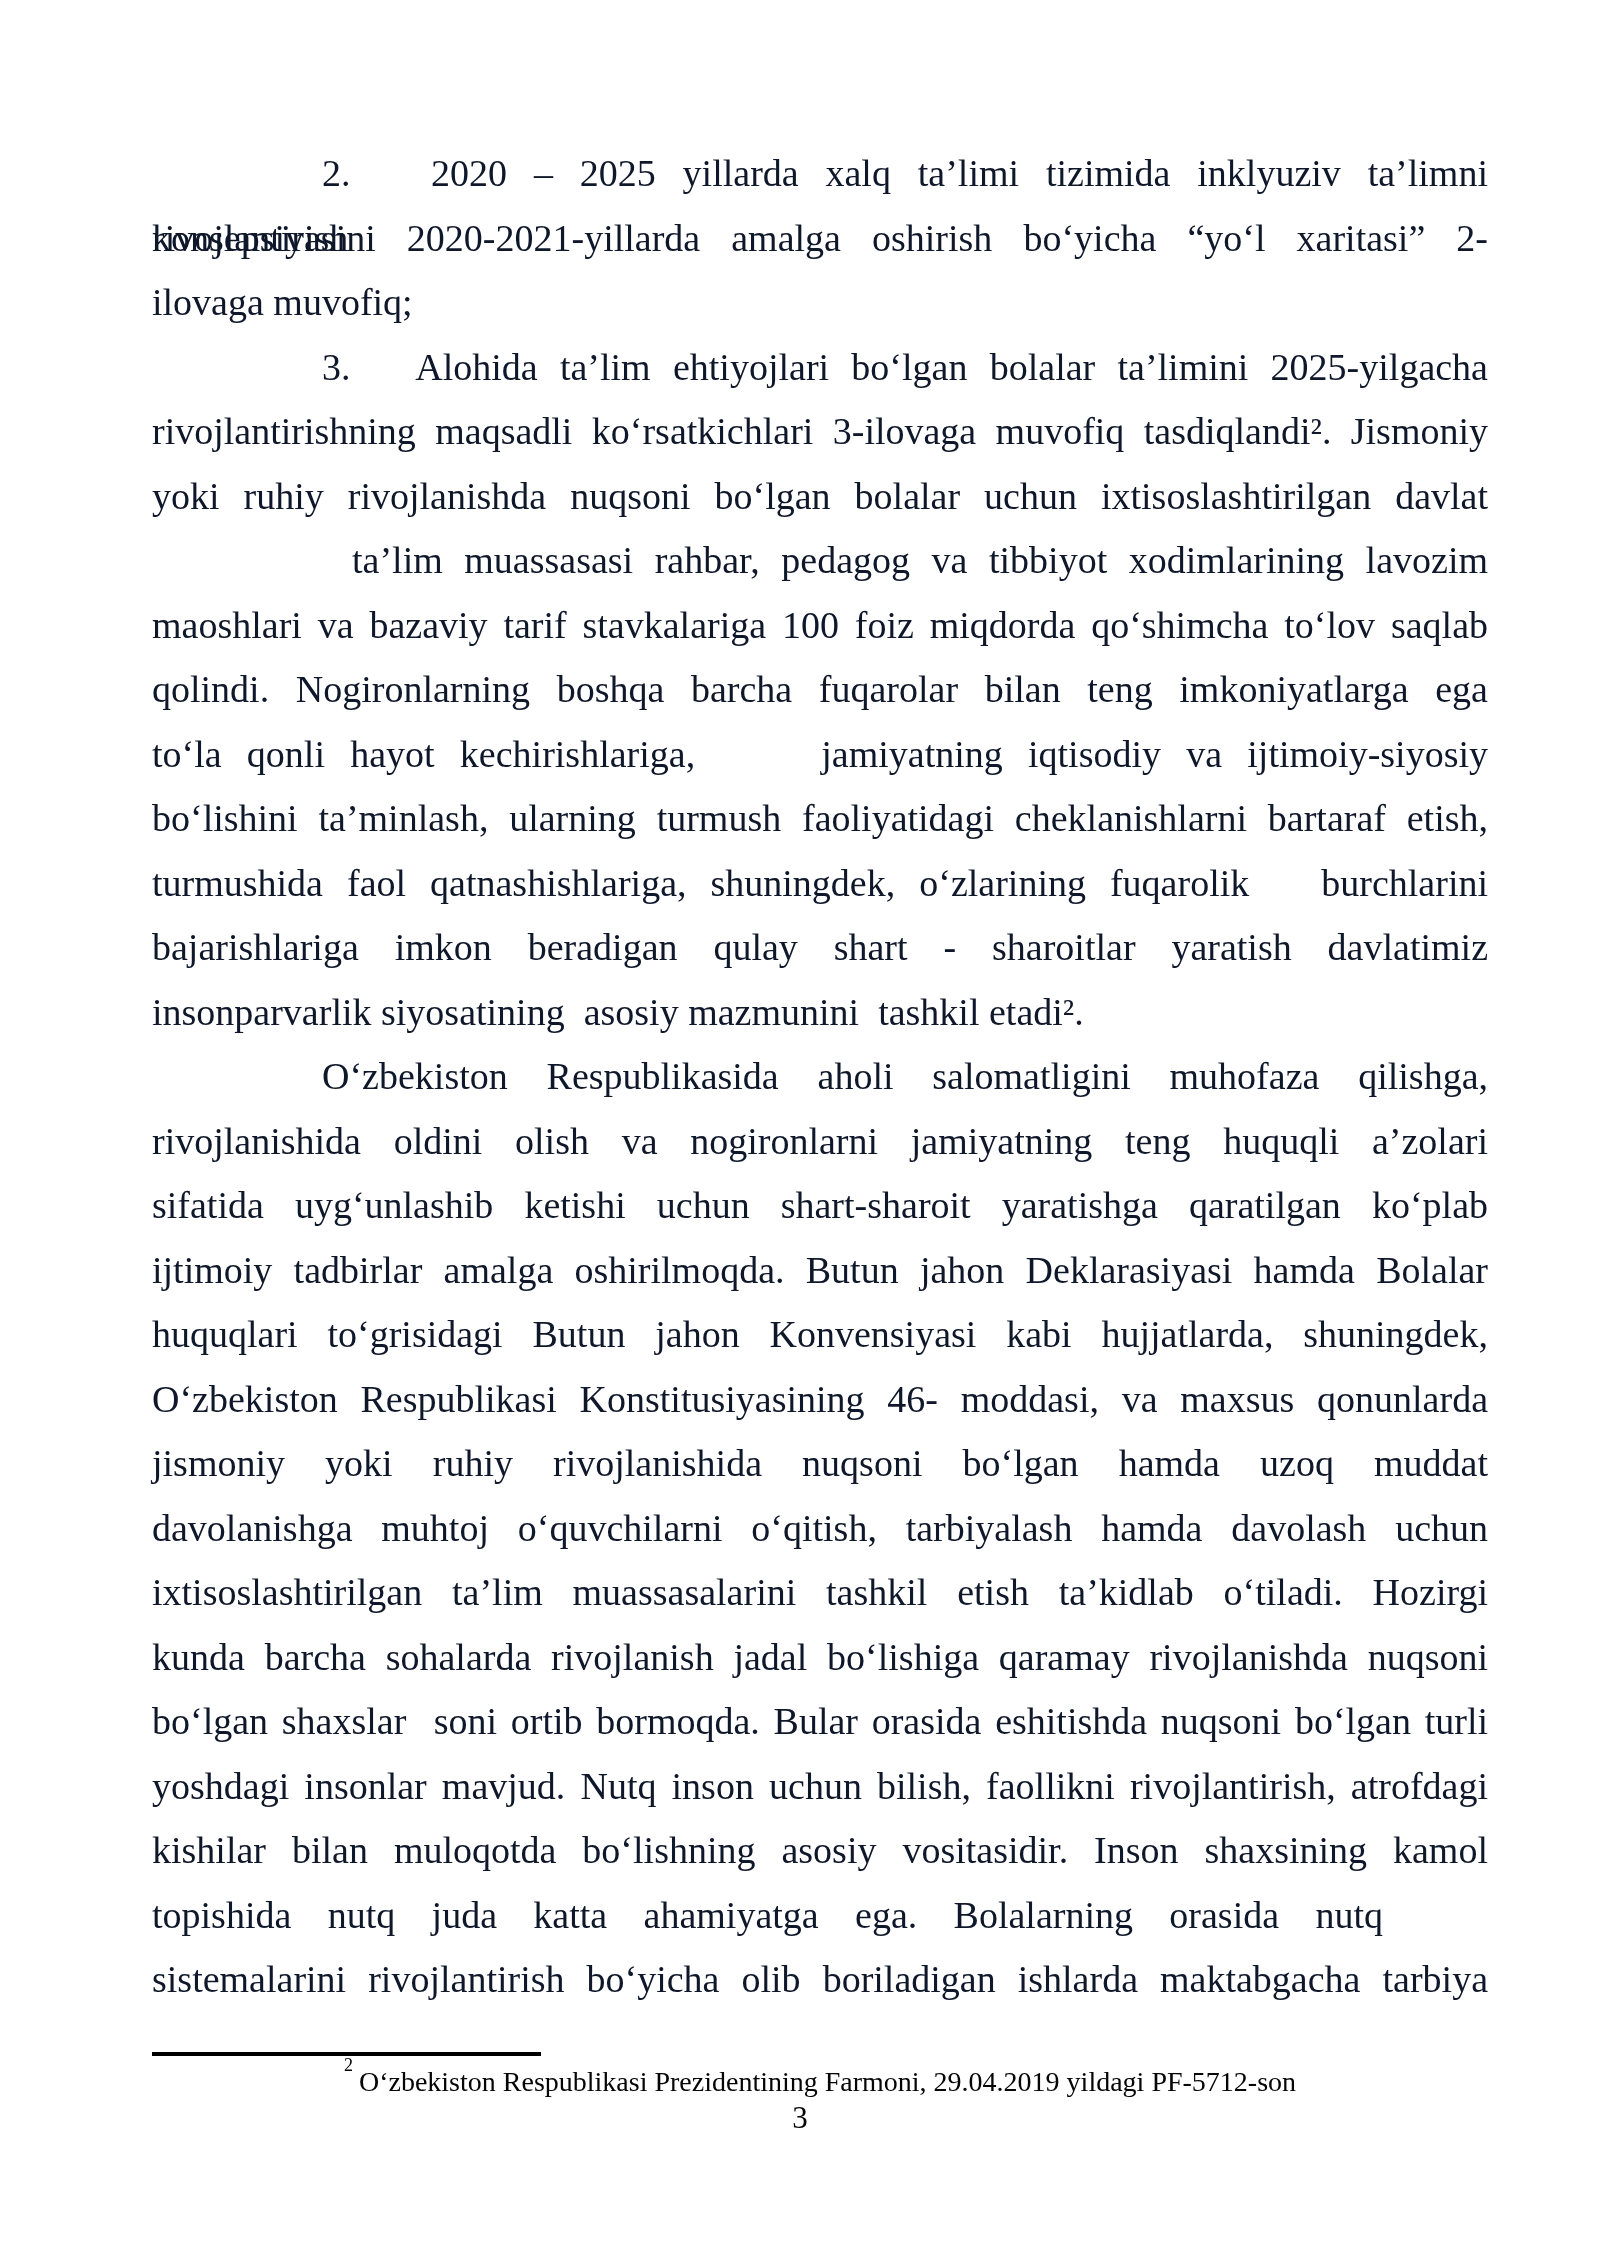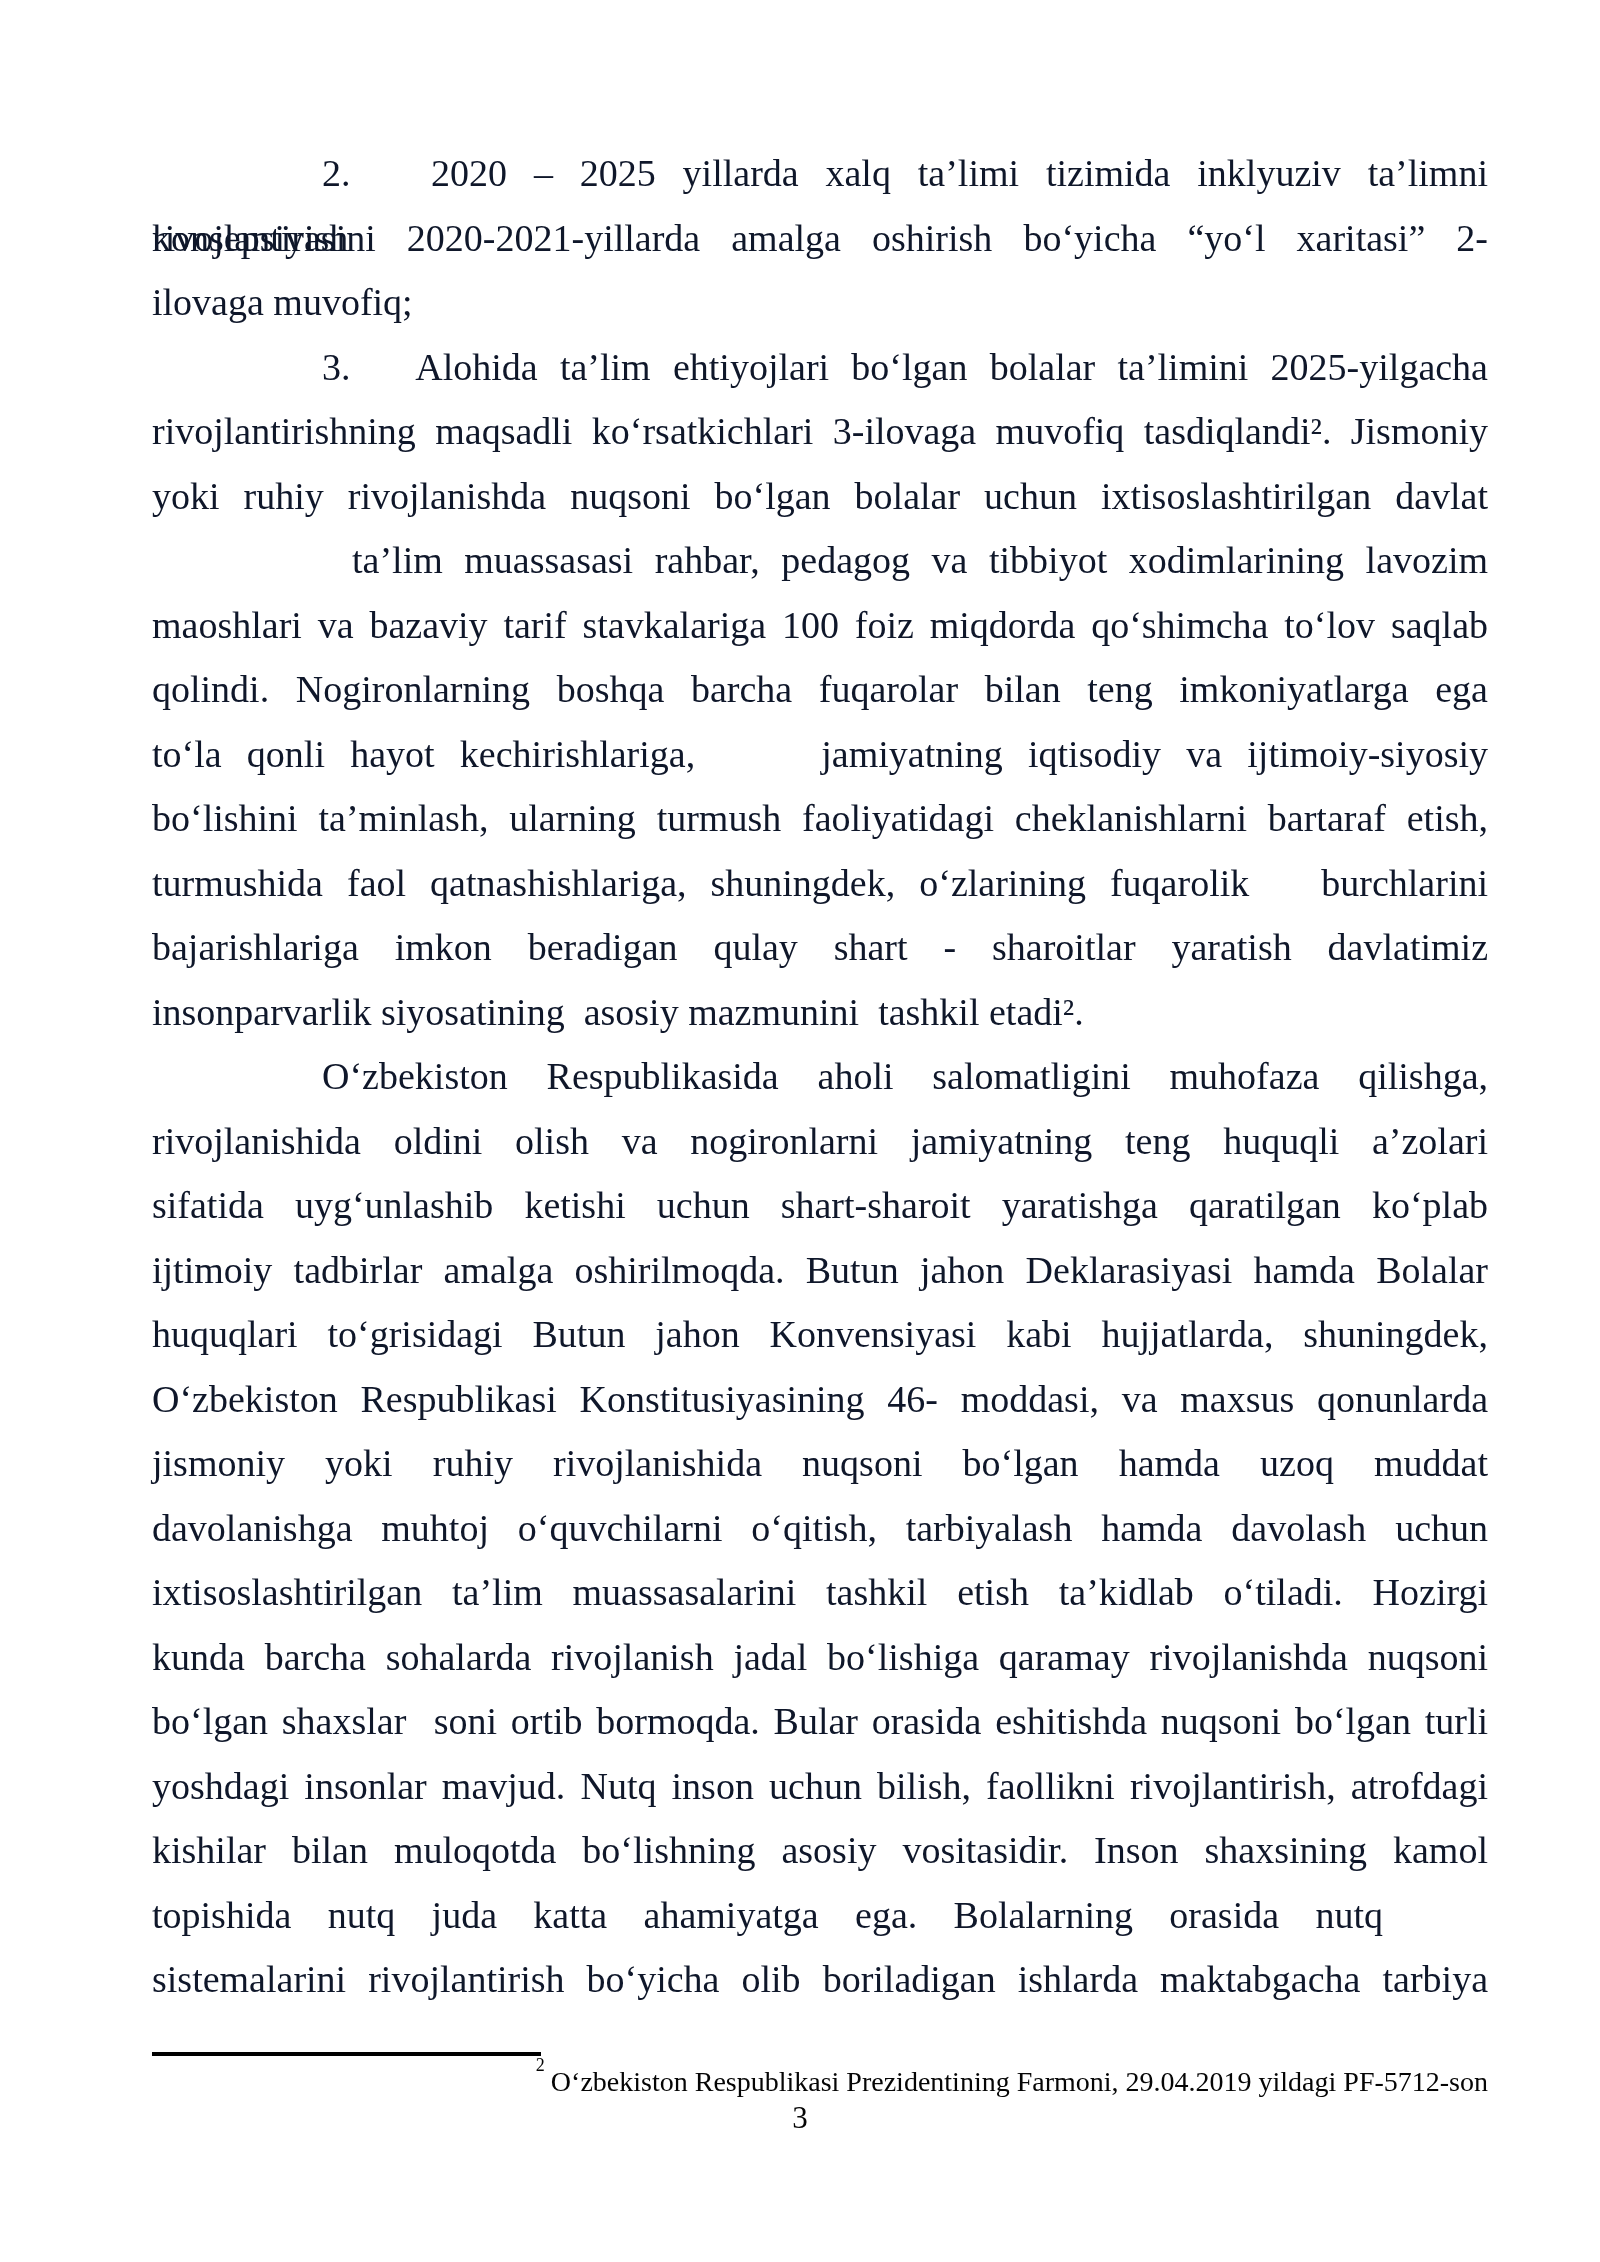--- a/index.html
+++ b/index.html
@@ -53,21 +53,21 @@
     background: #000000;
   }
   .footnote {
     position: absolute;
     left: 152px;
     top: 2064px;
     width: 1336px;
     font-size: 28px;
     line-height: 36px;
     color: #050505;
-    text-align: right;
+    text-align: center;
   }
   .footnote sup {
     font-size: 18px;
     line-height: 0;
     position: relative;
     top: -10px;
     margin-right: 6px;
   }
   .page-number {
     position: absolute;

